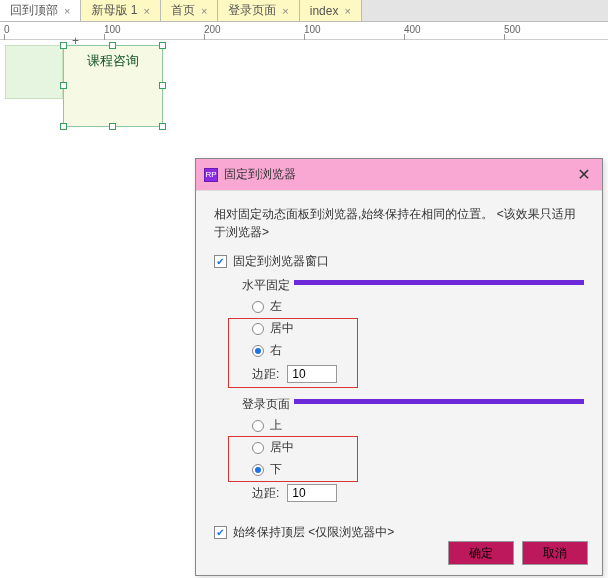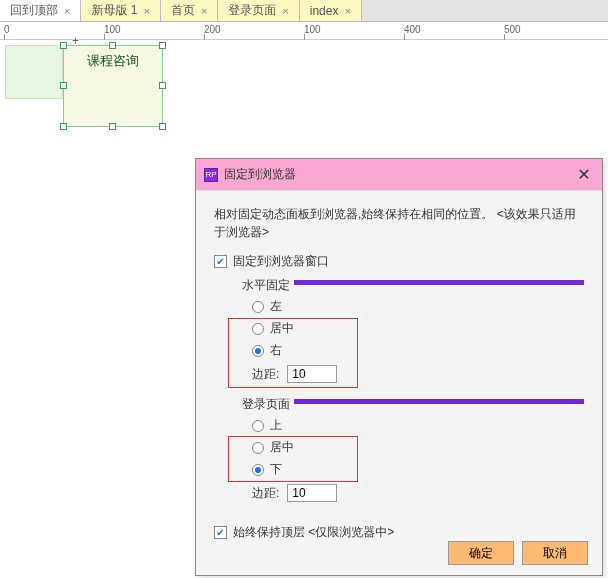--- a/index.html
+++ b/index.html
@@ -43,21 +43,21 @@
 .radio { width: 12px; height: 12px; border: 1px solid #888; border-radius: 50%; background: #fff; display: flex; align-items: center; justify-content: center; }
 .radio.checked::after { content: ""; width: 6px; height: 6px; border-radius: 50%; background: #1a73e8; }
 .margin-row { display: flex; align-items: center; gap: 8px; margin: 6px 0 2px 0; }
 .margin-input { width: 50px; height: 18px; border: 1px solid #999; background: #fff; padding: 0 4px; font-size: 12px; }
 
 .hl { position: absolute; border: 1px solid #d33; pointer-events: none; }
 .hl1 { left: 228px; top: 318px; width: 130px; height: 70px; }
 .hl2 { left: 228px; top: 436px; width: 130px; height: 46px; }
 
 .dlg-footer { position: absolute; bottom: 10px; right: 14px; display: flex; gap: 8px; }
-.btn { width: 66px; height: 24px; border: 1px solid #999; background: #fdba74; display: flex; align-items: center; justify-content: center; cursor: pointer; }
+.btn { width: 66px; height: 24px; border: 1px solid #999; background: #be185d; display: flex; align-items: center; justify-content: center; cursor: pointer; }
 </style>
 </head>
 <body>
 
 <div class="tabs">
   <div class="tab active">
       <span>回到顶部</span>
       <span class="tab-close">×</span>
     </div>
   <div class="tab">

